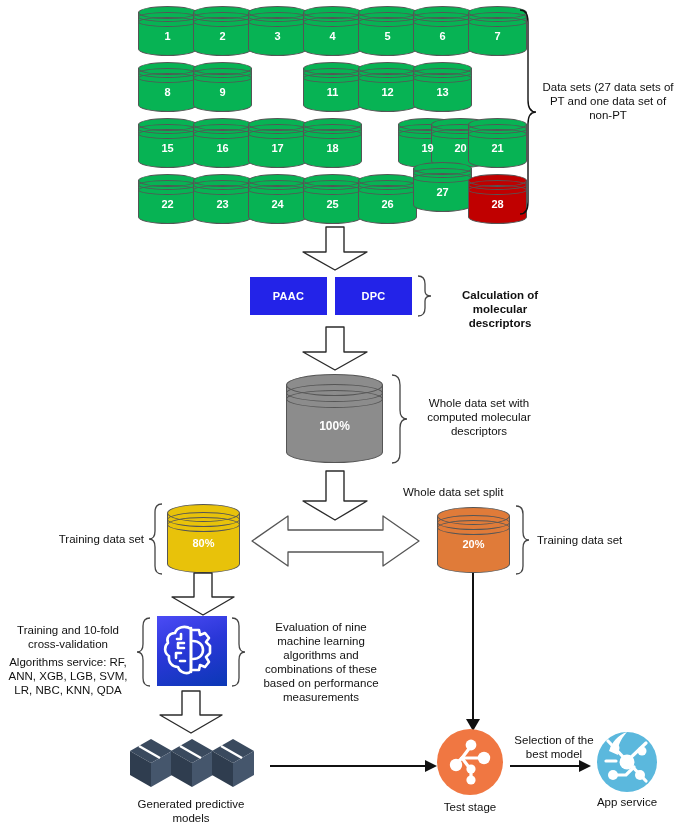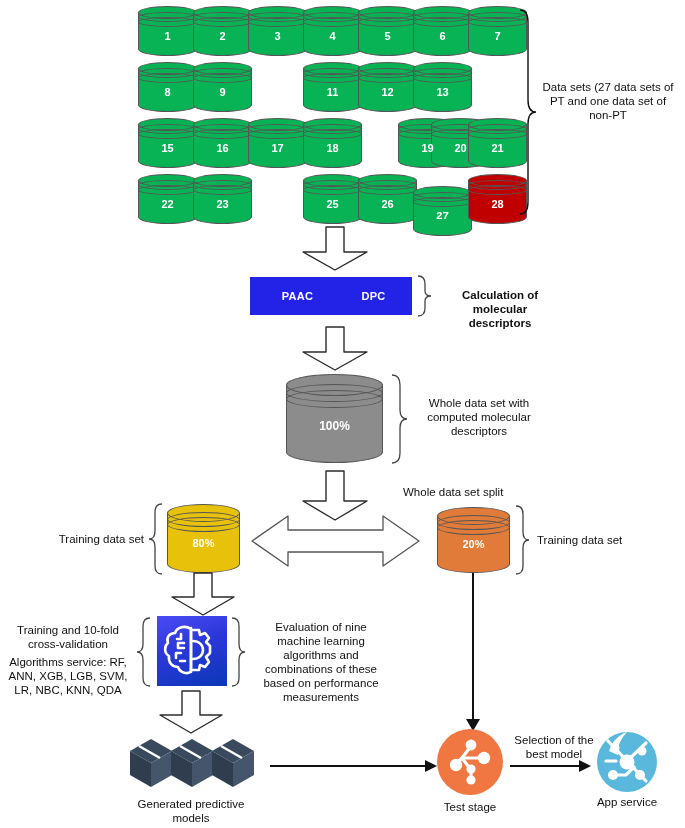--- a/index.html
+++ b/index.html
@@ -245,37 +245,45 @@
     <div class="lbl">22</div>
   </div>
   <div class="cyl gcyl" style="left:55px;top:168px;">
     <div class="bottom"></div>
     <div class="body"></div>
     <div class="top"></div>
     <div class="ridge" style="top:6px"></div>
     <div class="ridge" style="top:11px"></div>
     <div class="lbl">23</div>
   </div>
+  <div class="cyl gcyl" style="left:110px;top:168px;">
+    <div class="bottom"></div>
+    <div class="body"></div>
+    <div class="top"></div>
+    <div class="ridge" style="top:6px"></div>
+    <div class="ridge" style="top:11px"></div>
+    <div class="lbl">24</div>
+  </div>
   <div class="cyl gcyl" style="left:165px;top:168px;">
     <div class="bottom"></div>
     <div class="body"></div>
     <div class="top"></div>
     <div class="ridge" style="top:6px"></div>
     <div class="ridge" style="top:11px"></div>
     <div class="lbl">25</div>
   </div>
   <div class="cyl gcyl" style="left:220px;top:168px;">
     <div class="bottom"></div>
     <div class="body"></div>
     <div class="top"></div>
     <div class="ridge" style="top:6px"></div>
     <div class="ridge" style="top:11px"></div>
     <div class="lbl">26</div>
   </div>
-  <div class="cyl gcyl" style="left:275px;top:180px;font-family:Liberation Mono, monospace;">
+  <div class="cyl gcyl" style="left:275px;top:156px;">
     <div class="bottom"></div>
     <div class="body"></div>
     <div class="top"></div>
     <div class="ridge" style="top:6px"></div>
     <div class="ridge" style="top:11px"></div>
     <div class="lbl">27</div>
   </div>
   <div class="cyl gcyl red" style="left:330px;top:168px;">
     <div class="bottom"></div>
     <div class="body"></div>
@@ -292,21 +300,21 @@
   </svg>
 </div>
 <div class="txt c" style="left:540px;top:80px;width:136px;">Data sets (27 data sets of PT and one data set of non-PT</div>
 
 <div class="arrow-down" style="left:301px;top:226px;">
   <svg width="68" height="46" viewBox="0 0 68 46">
     <path d="M25 1 L43 1 L43 26 L66 26 L34 44 L2 26 L25 26 Z" fill="#ffffff" stroke="#2b2b2b" stroke-width="1.4" stroke-linejoin="round"></path>
   </svg>
 </div>
 
-<div class="bluebox" style="left:250px;top:277px;width:77px;height:38px;padding-left:9px;">PAAC</div>
+<div class="bluebox" style="left:250px;top:277px;width:77px;height:38px;">PAAC</div>
 <div class="bluebox" style="left:335px;top:277px;width:77px;height:38px;">DPC</div>
 
 <div class="brace" style="left:416px;top:275px;">
   <svg width="16" height="42" viewBox="0 0 16 42">
     <path d="M2 1 Q9 1 9 9 L9 16 Q9 21 15 21 Q9 21 9 26 L9 33 Q9 41 2 41" fill="none" stroke="#444" stroke-width="1.3"></path>
   </svg>
 </div>
 <div class="txt c" style="left:440px;top:288px;width:120px;font-weight:bold;">Calculation of molecular descriptors</div>
 
 <div class="arrow-down" style="left:301px;top:326px;">

